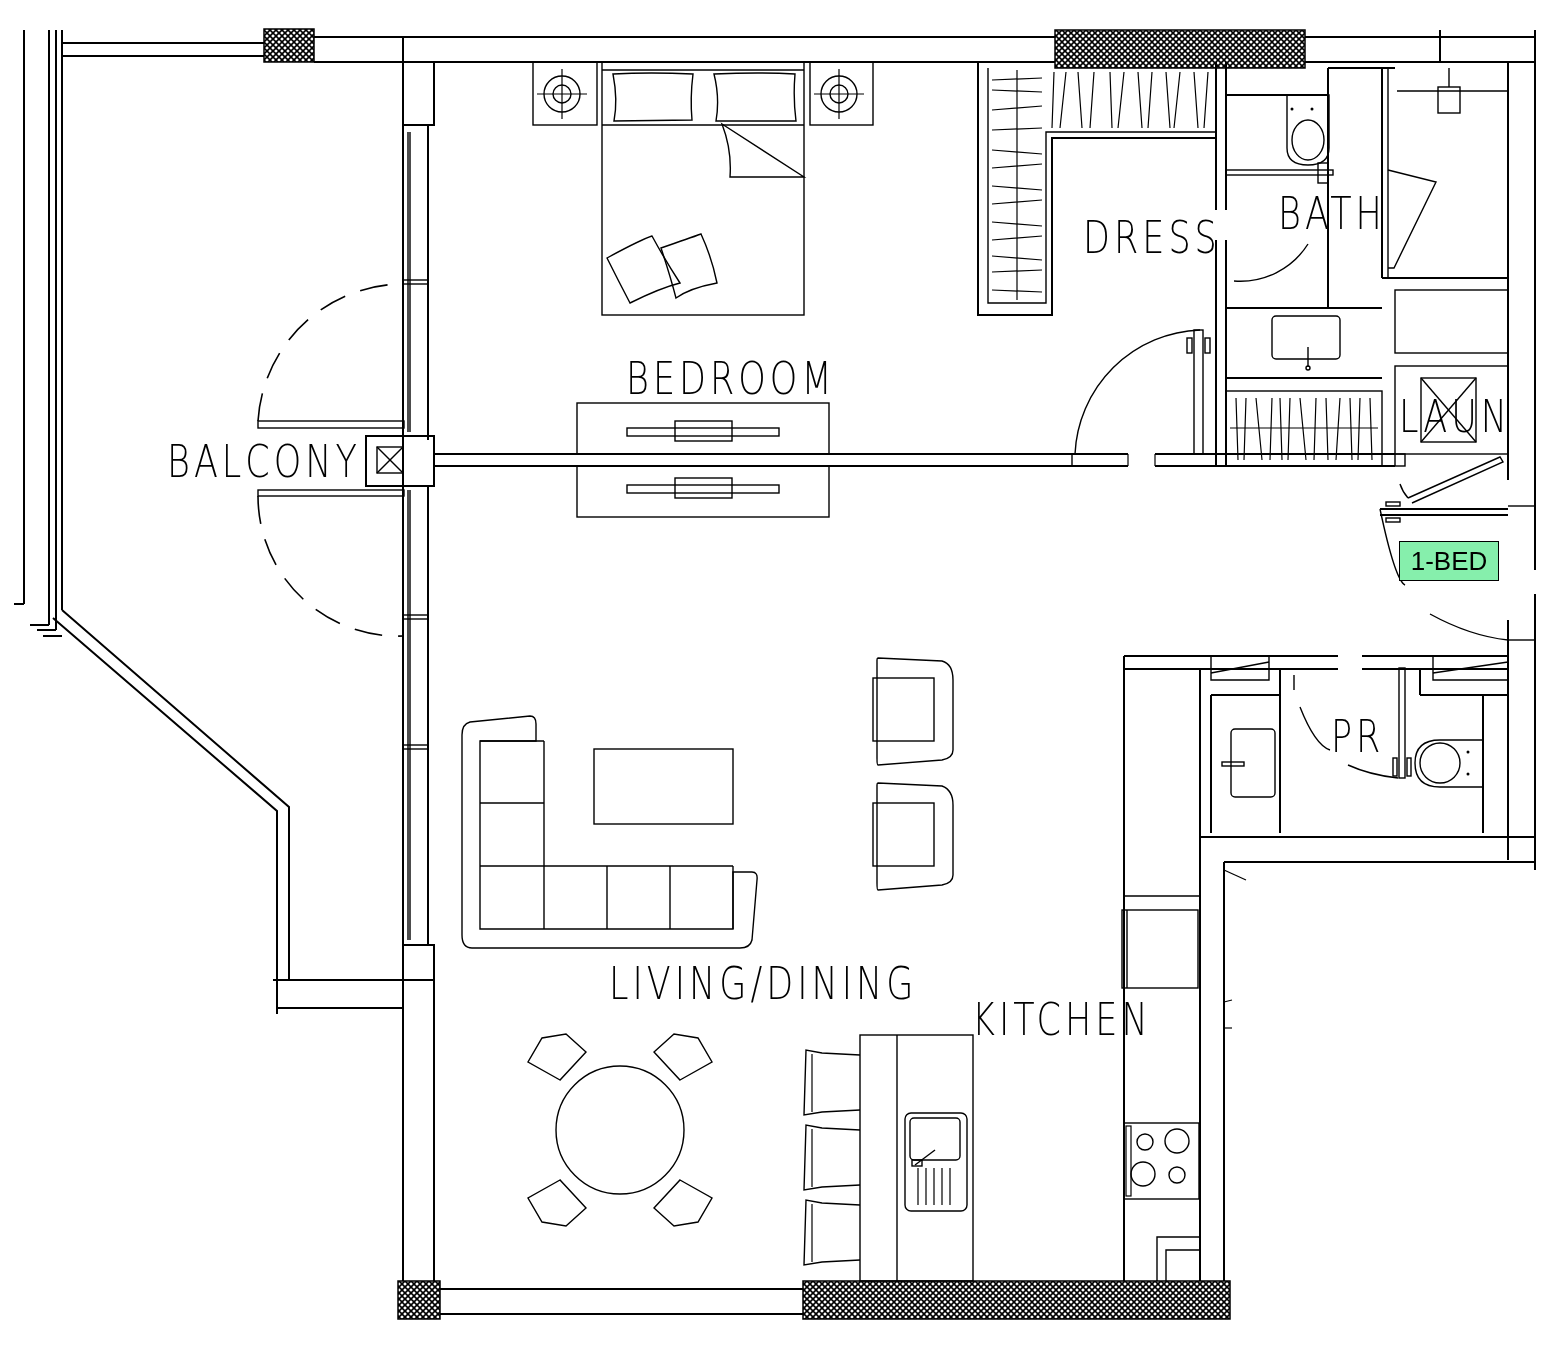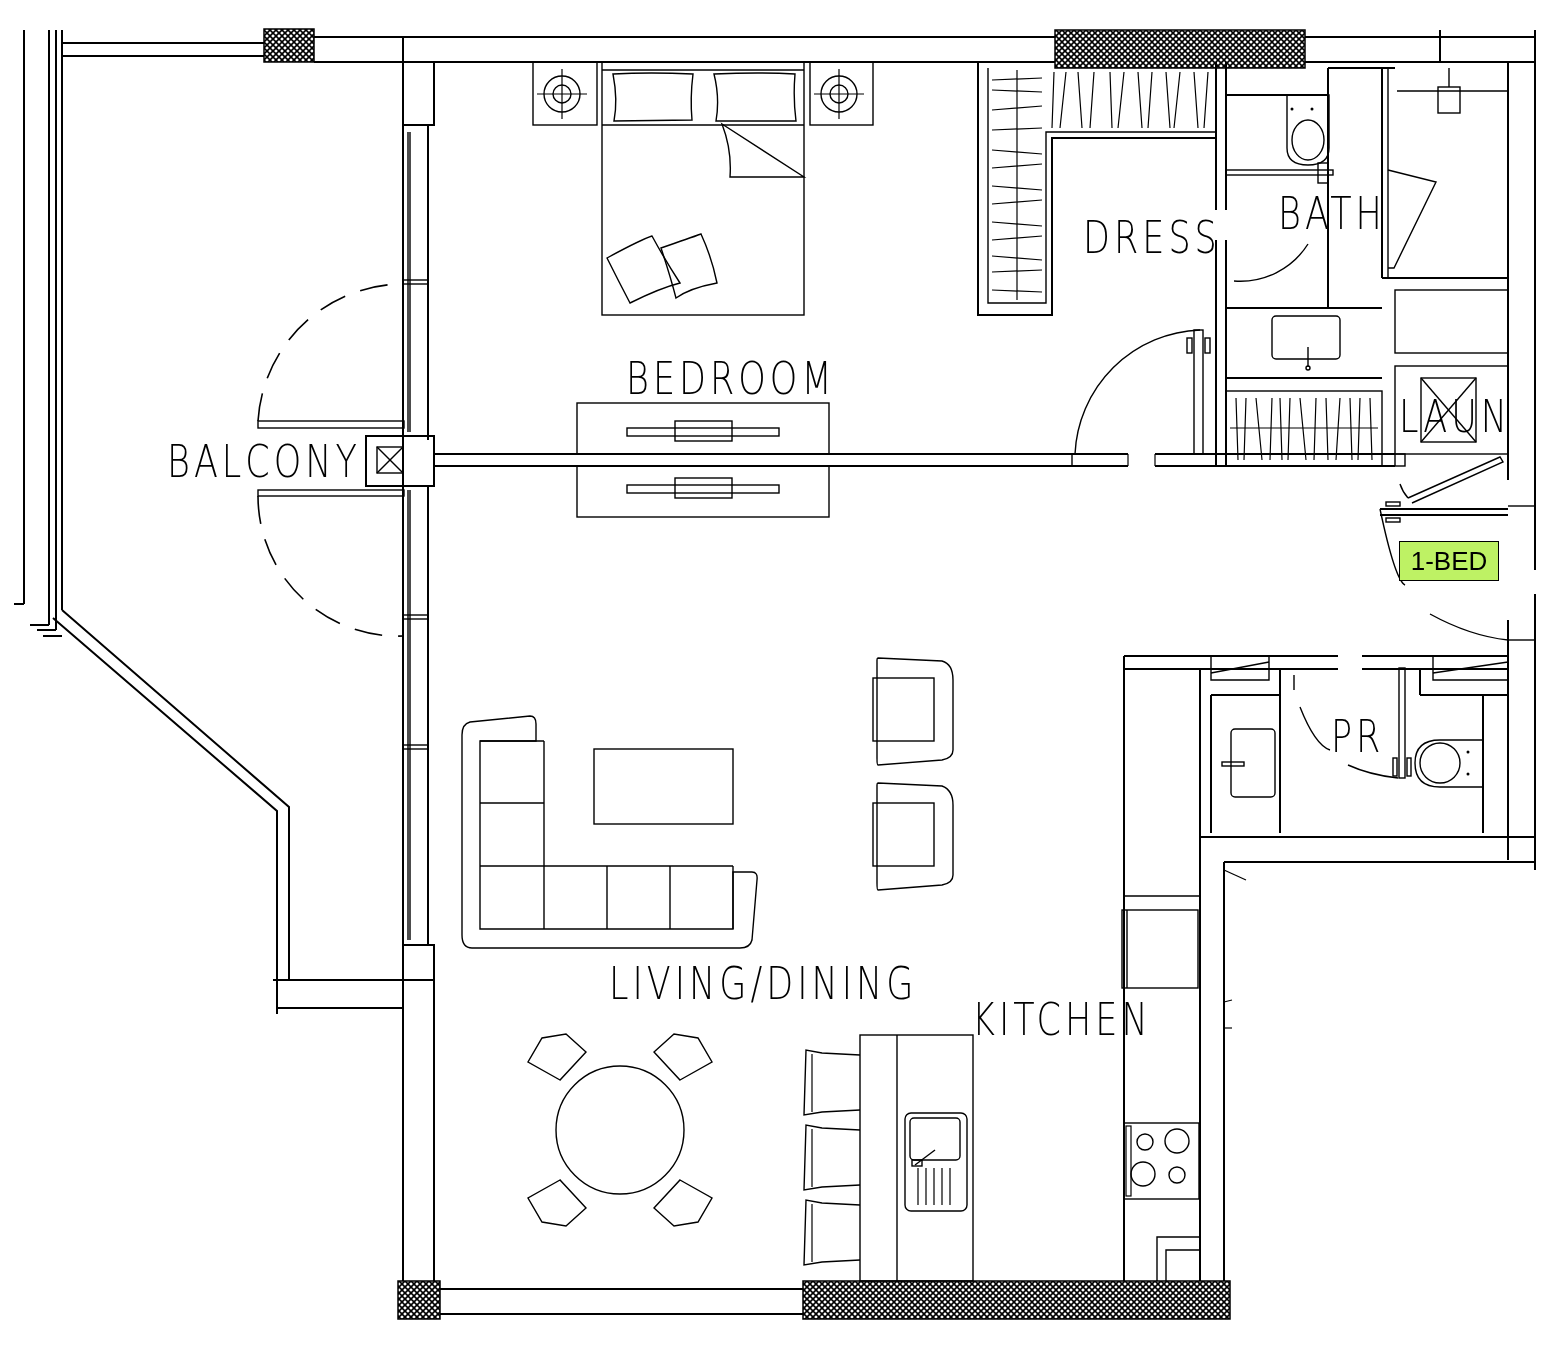--- a/index.html
+++ b/index.html
@@ -20,21 +20,21 @@
     transform-origin: left top;
     white-space: nowrap;
     line-height: 1;
   }
   .tag {
     position: absolute;
     left: 1399px; top: 541px; width: 100px; height: 40px;
     border: 1.5px solid #000; box-sizing: border-box;
     font-family: "Liberation Sans", sans-serif; font-size: 26px;
     display: flex; align-items: center; justify-content: center;
-    color: #000; background: #bef264;
+    color: #000; background: #86efac;
   }
 </style>
 </head>
 <body>
 
 <svg id="plan" viewBox="0 0 1561 1349" xmlns="http://www.w3.org/2000/svg">
   <defs>
     <pattern id="xhatch" width="6" height="6" patternUnits="userSpaceOnUse">
       <rect width="6" height="6" fill="#fff"></rect>
       <path d="M0 0 L6 6 M6 0 L0 6" stroke="#000" stroke-width="1.6"></path>

